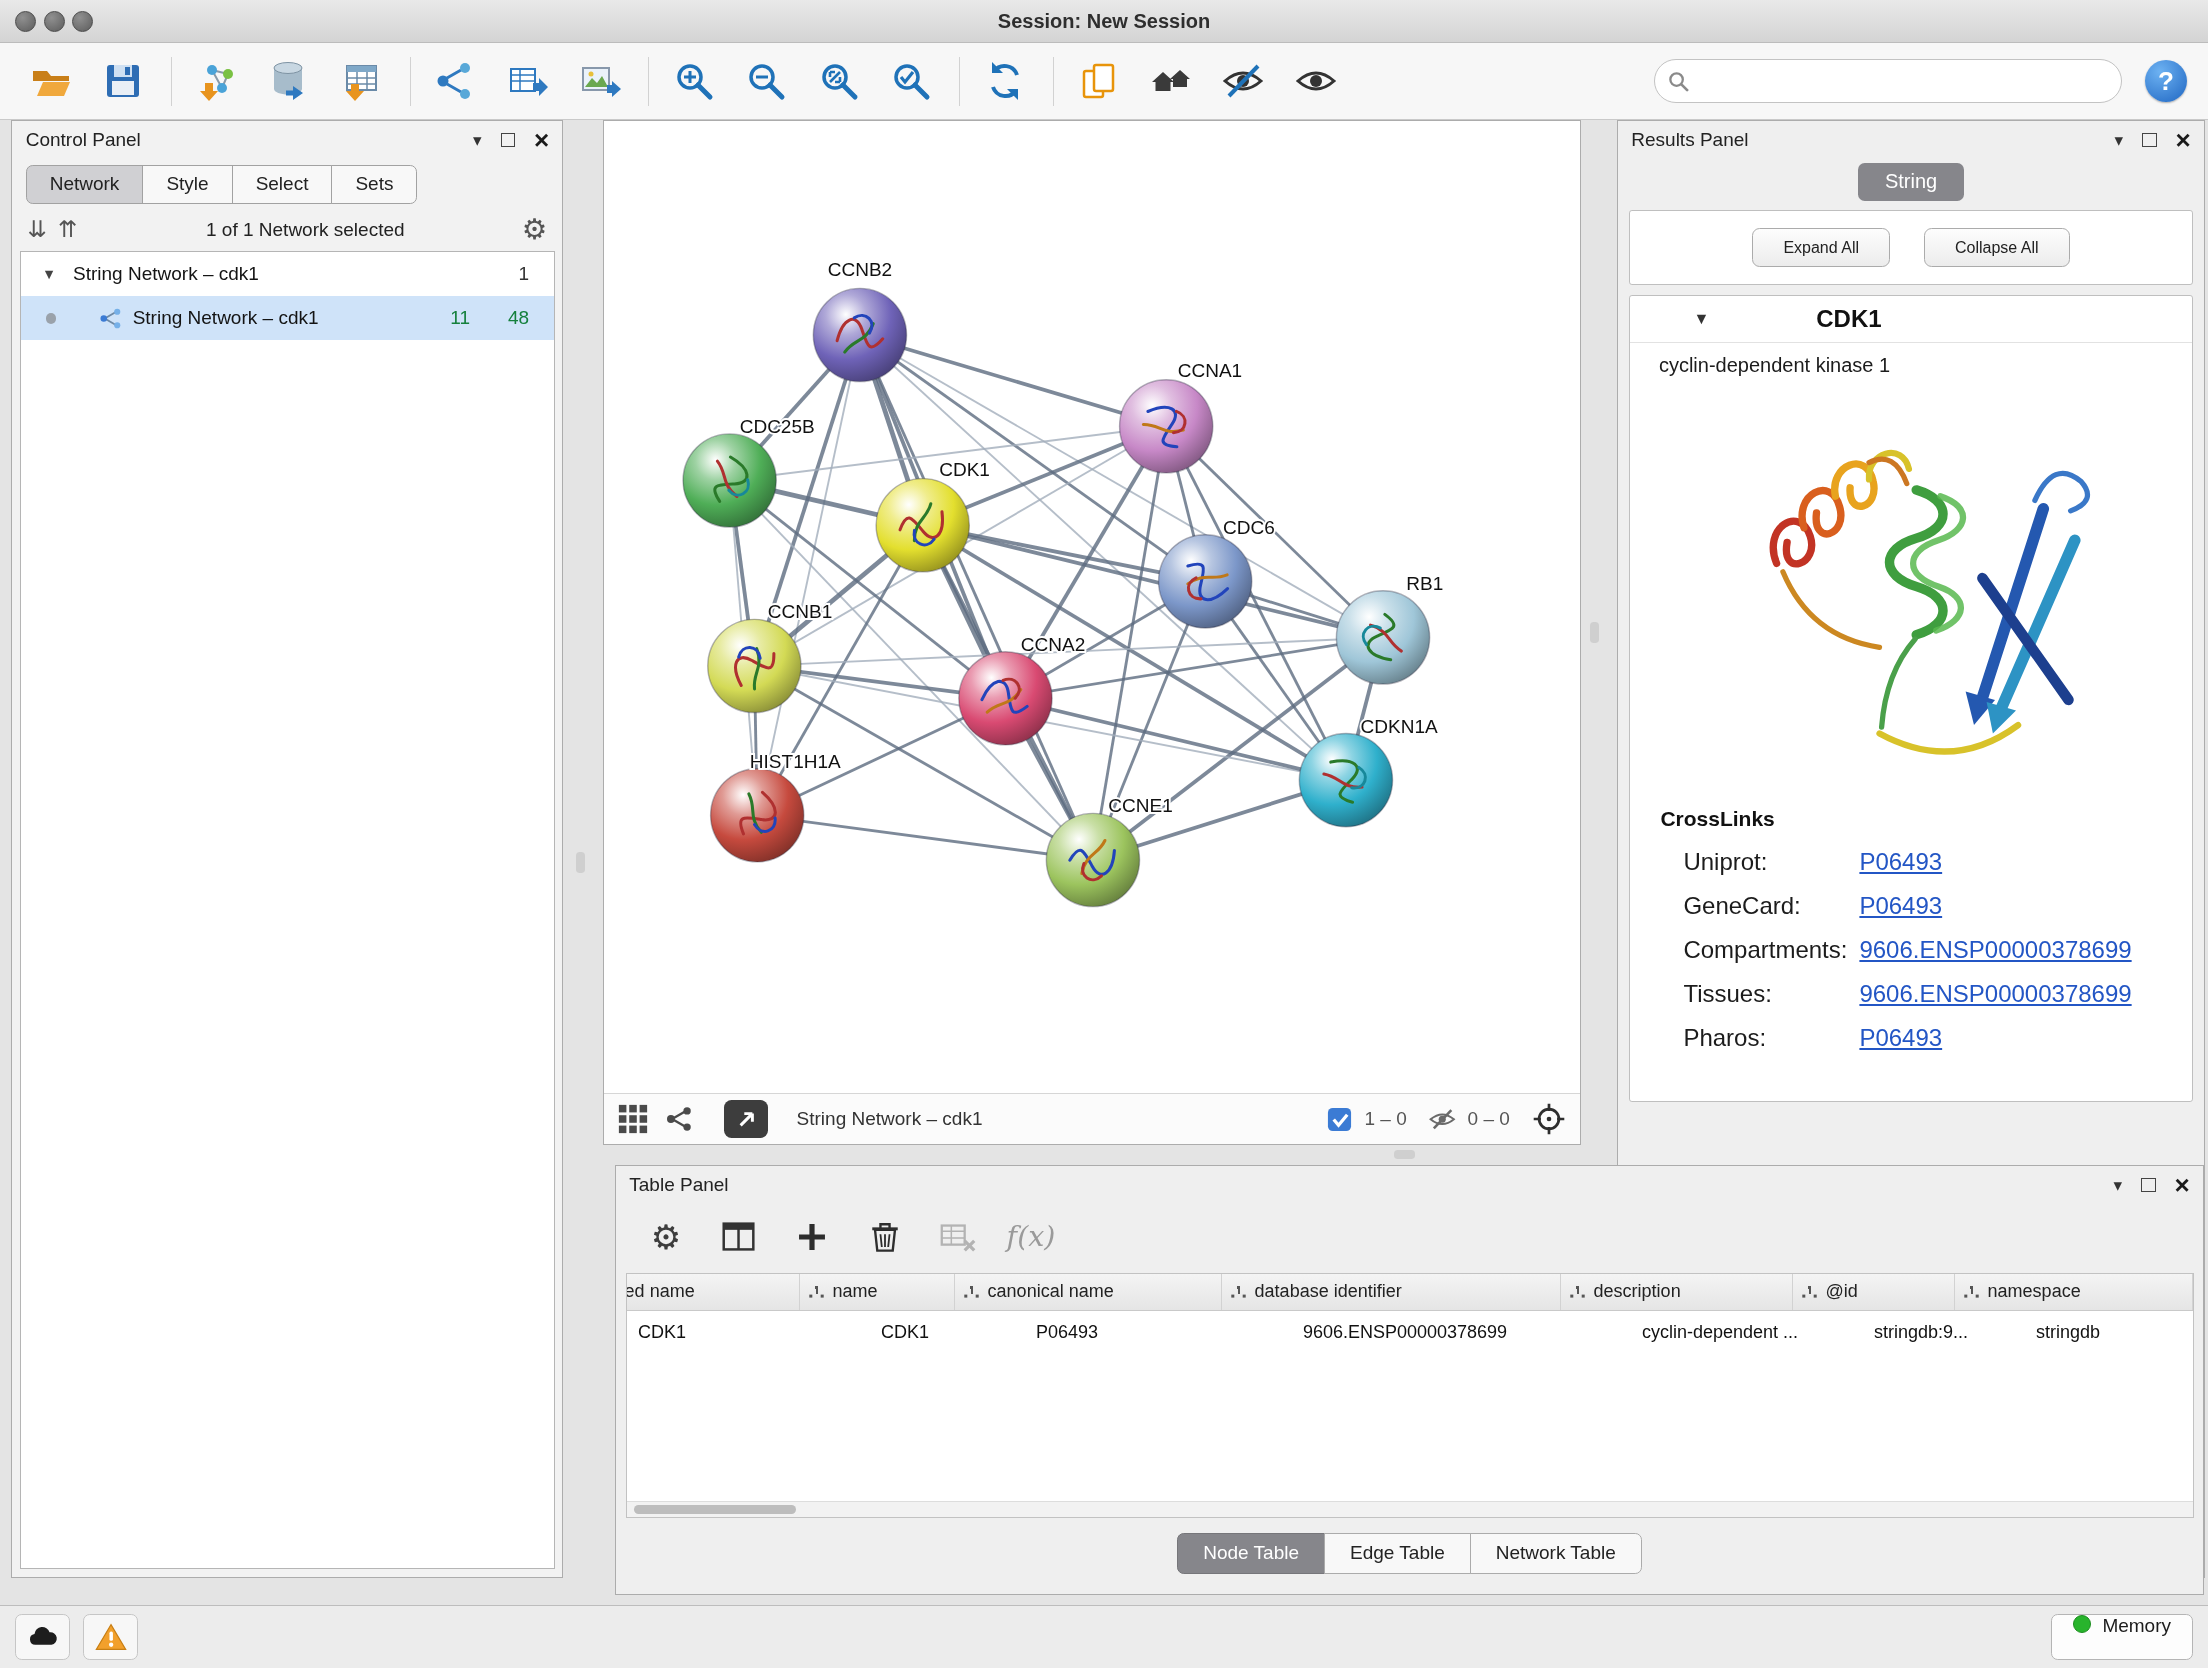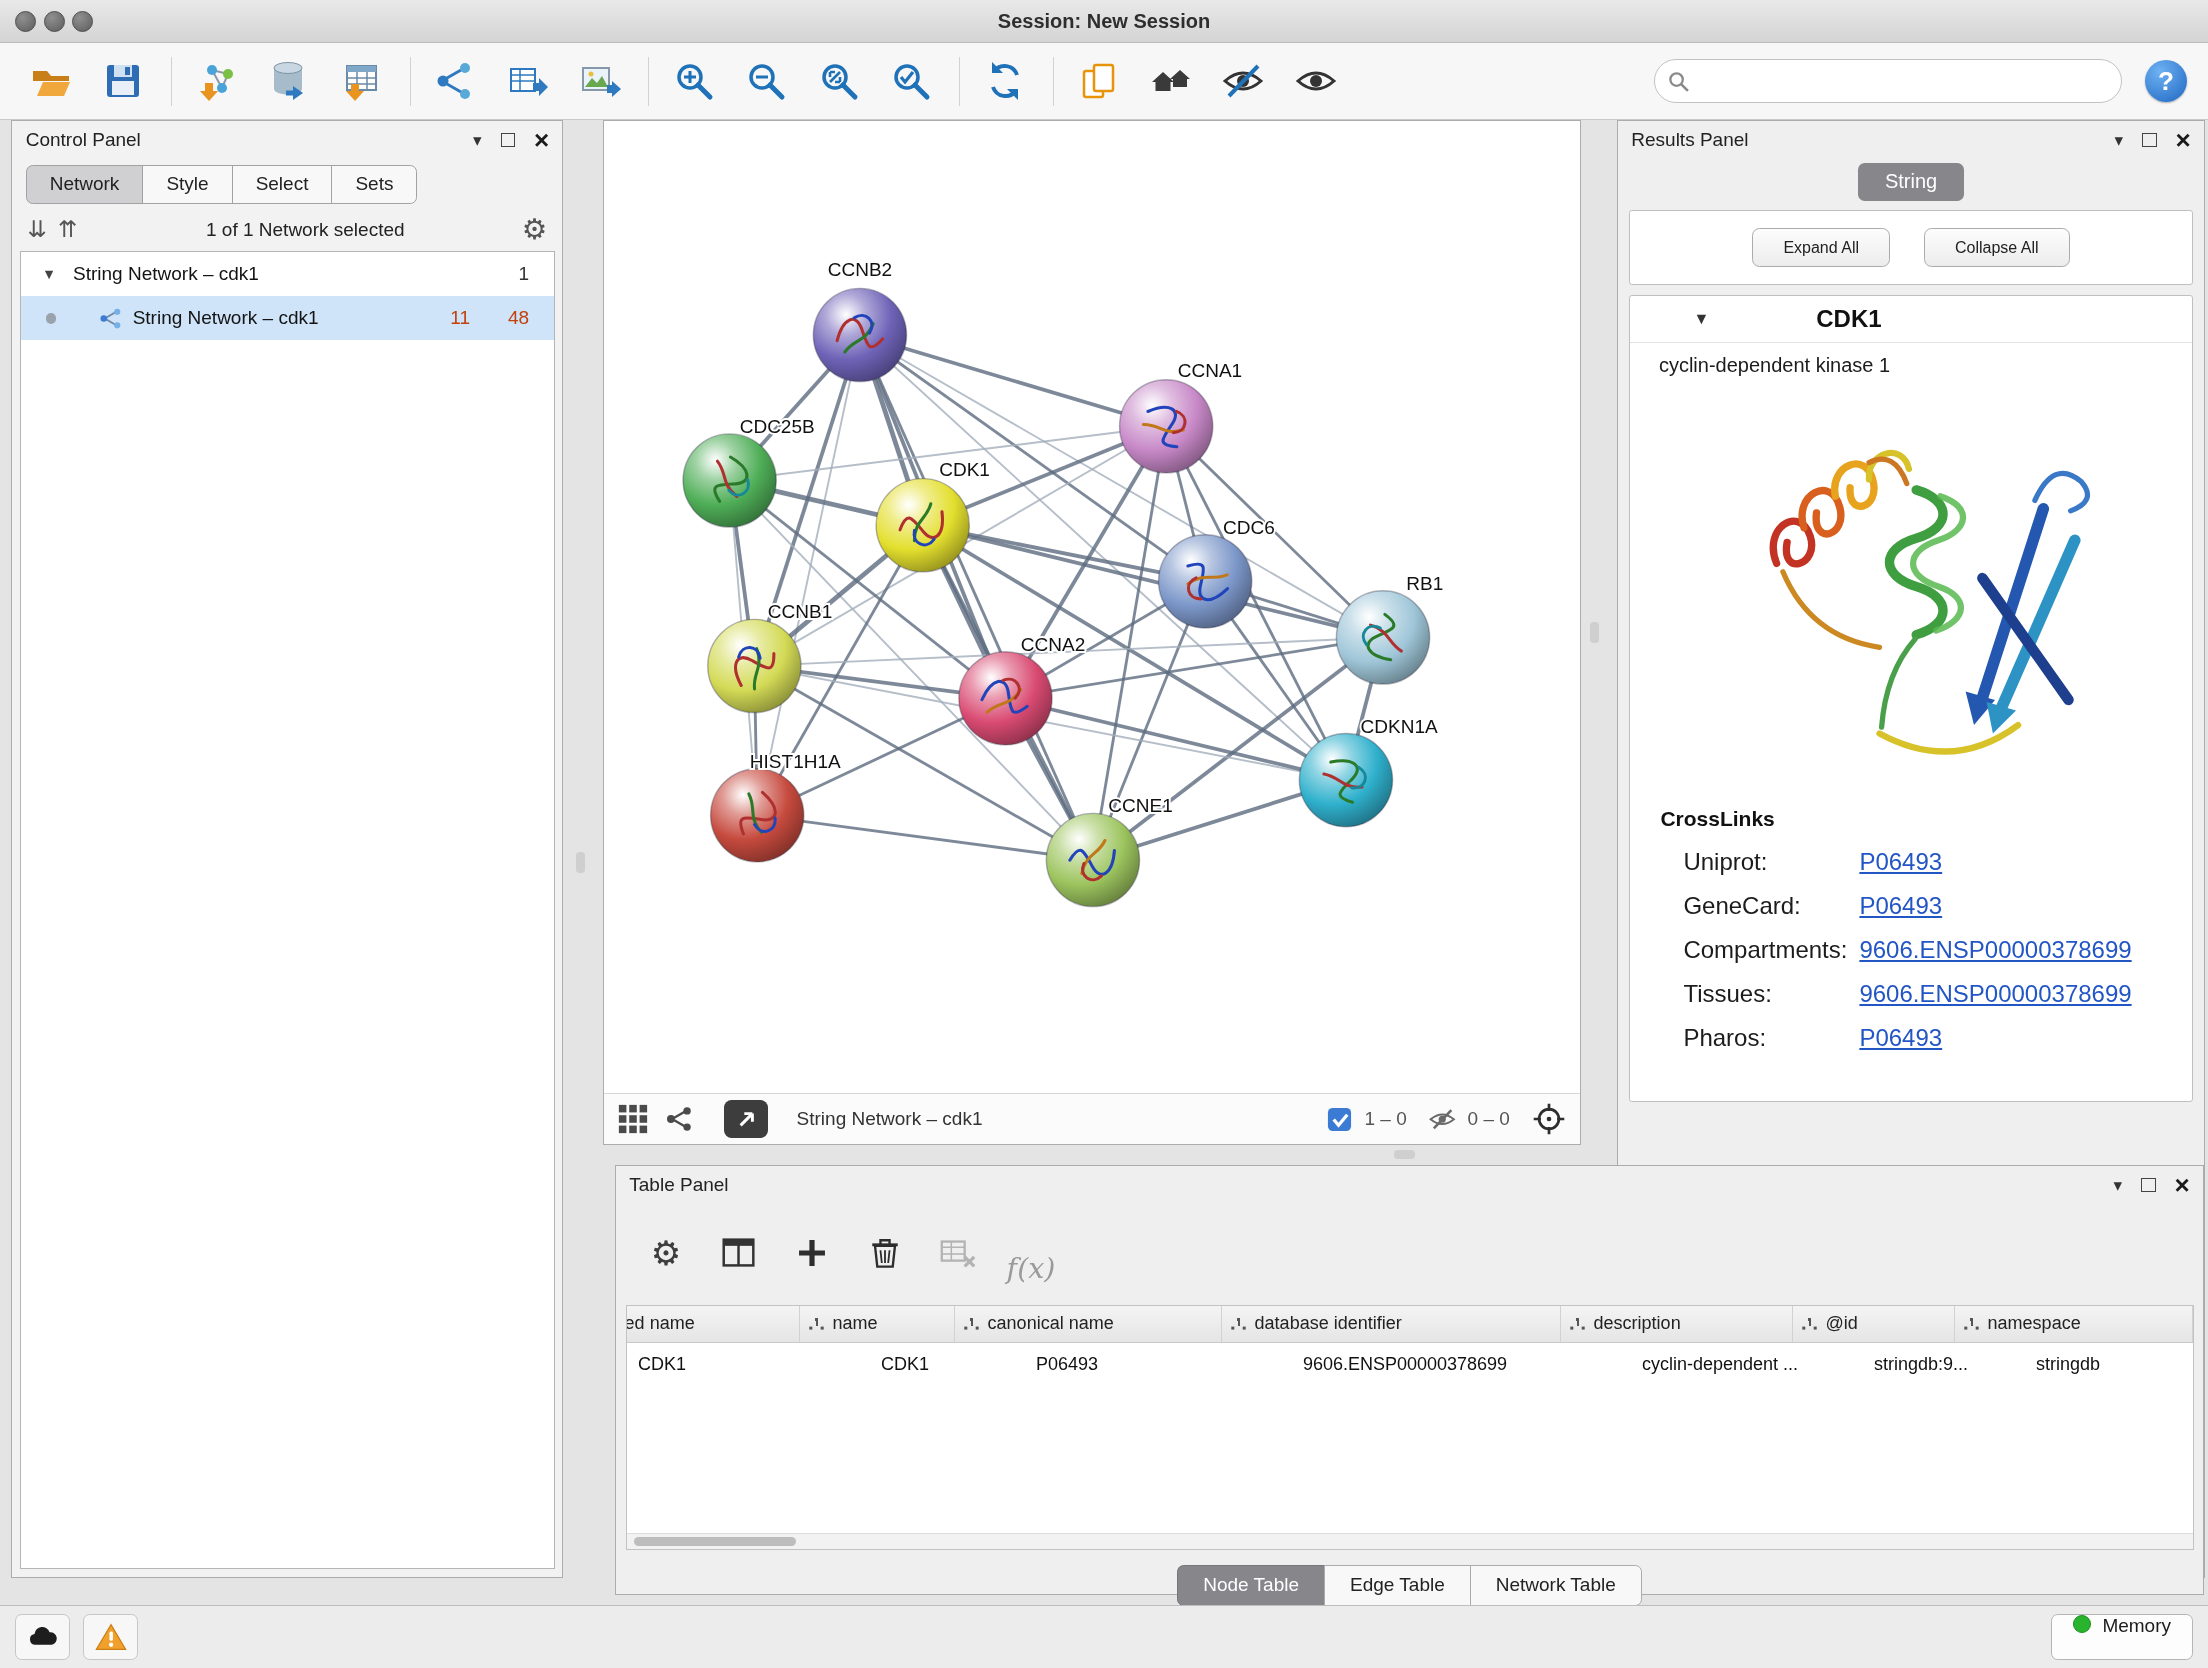--- a/index.html
+++ b/index.html
@@ -48,21 +48,21 @@
   .cp-subheader{display:flex;align-items:center;padding:3.8px 15px;flex:none;}
   .chev{font-size:23px;color:#555;margin-right:11.4px;line-height:1;}
   .cp-status{flex:1;text-align:center;font-size:19px;color:#222;}
   .gear{font-size:28.5px;color:#555;line-height:1;}
   .cp-tree{margin:3.8px 7.6px 7.6px;border:1px solid #b5b5b5;background:#fff;flex:1;}
   .tree-row{display:flex;align-items:center;height:44px;font-size:19px;color:#141414;padding:0 11.4px;}
   .tree-row .disc{font-size:14.3px;color:#444;margin:0 17px 0 9.5px;}
   .tree-row .count{margin-left:auto;color:#333;padding-right:13.3px;}
   .tree-row.selected{background:#cfe3f9;}
   .tree-row .bullet{width:10.5px;height:10.5px;border-radius:50%;background:#9aa2ab;margin:0 42px 0 13.3px;flex:none;}
-  .tree-row .nums{margin-left:auto;display:flex;gap:38px;color:#c2410c;padding-right:13.3px;}
+  .tree-row .nums{margin-left:auto;display:flex;gap:38px;color:#15803d;padding-right:13.3px;}
   
   #network-view{left:603px;top:120px;width:978px;height:1025px;background:#b91c1c;}
   #net-svg{display:block;background:#fff;}
   .net-statusbar{height:50px;border-top:1px solid #d6d6d6;background:#fbfbfb;
     display:flex;align-items:center;padding:0 13.3px;gap:15px;flex:none;}
   .ns-btn{display:flex;align-items:center;justify-content:center;}
   .ns-dark{width:44px;height:38px;background:#3d3d3d;border-radius:7.6px;margin-left:15px;}
   .ns-title{font-size:19px;color:#333;margin-left:13.3px;}
   .ns-right{margin-left:auto;display:flex;align-items:center;gap:11.4px;}
   .ns-count{font-size:19px;color:#555;margin-right:9.5px;}
@@ -81,21 +81,21 @@
   .gene-desc{font-size:20px;color:#1c1c1c;padding:11.4px 0 3.8px 28.5px;}
   .protein-fig{display:flex;justify-content:center;padding:5.7px 0;}
   .cl-title{font-size:21px;font-weight:bold;color:#111;padding:15px 0 9.5px 30px;}
   .cl-row{display:flex;align-items:center;height:44px;padding-left:53px;font-size:24px;}
   .cl-label{width:176px;color:#1c1c1c;flex:none;}
   .cl-link{color:#2356c5;text-decoration:underline;}
   
   #table-panel{left:615px;top:1165px;width:1589px;height:430px;}
   .tp-toolbar{display:flex;align-items:center;gap:27px;padding:9.5px 0 9.5px 27px;flex:none;}
   .tp-ic{width:46px;height:46px;display:flex;align-items:center;justify-content:center;}
-  .fx{font-family:"DejaVu Serif",serif;font-style:italic;font-size:28.5px;color:#9a9a9a;margin-top:32px;}
+  .fx{font-family:"DejaVu Serif",serif;font-style:italic;font-size:28.5px;color:#9a9a9a;}
   .tp-gear{font-size:34px;color:#3d3d3d;line-height:1;}
   .table-wrap{margin:3.8px 9.5px 0;border:1px solid #c2c2c2;background:#fff;height:243px;
     overflow:hidden;position:relative;flex:none;}
   .thead{display:flex;background:linear-gradient(#f4f4f4,#e5e5e5);border-bottom:1px solid #c9c9c9;height:36px;justify-content:flex-end;}
   .th{display:flex;align-items:center;font-size:18px;color:#222;padding-left:9.5px;
     border-right:1px solid #d2d2d2;box-sizing:border-box;flex:none;overflow:hidden;white-space:nowrap;}
   .th-ic{width:15px;height:12.4px;position:relative;display:inline-block;margin-right:8.6px;flex:none;}
   .th-ic::before{content:"";position:absolute;left:5.7px;top:0;width:3.8px;height:3.8px;background:#555;
     box-shadow:-5.7px 8.6px 0 #555,5.7px 8.6px 0 #555;}
   .th-ic::after{content:"";position:absolute;left:7.1px;top:3.8px;width:1.9px;height:4.8px;background:#555;}

